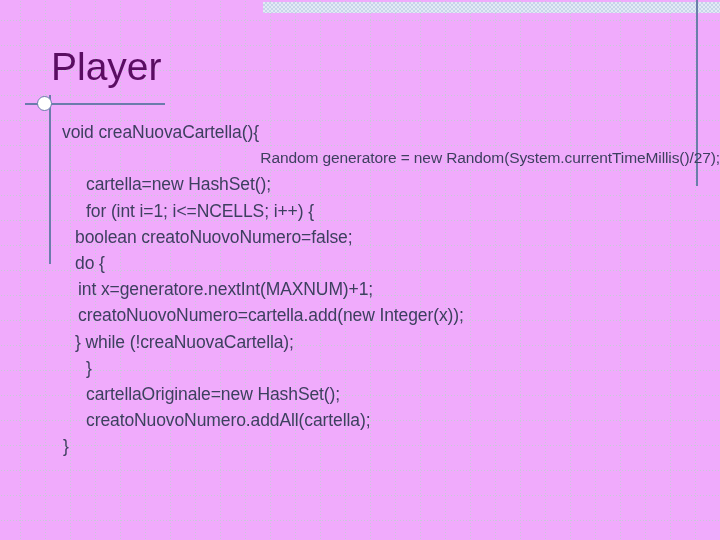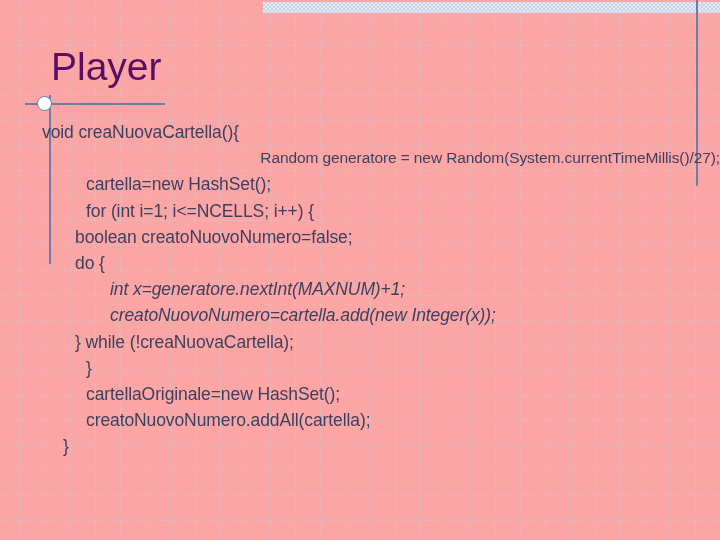--- a/index.html
+++ b/index.html
@@ -2,21 +2,21 @@
 <html style="--title-color: #5a0d62; --code-color: #3d3f5f; --rule: #6b7cab; --band: #c7d4e9;"><head>
 <meta charset="utf-8">
 <style>
   html, body { margin: 0; padding: 0; }
   body { width: 720px; height: 540px; background: #ffffff; font-family: "Liberation Sans", sans-serif; }
 
   .slide {
     position: relative;
     width: 720px;
     height: 540px;
-    background: #fca5a5;
+    background: #f0abfc;
     overflow: hidden;
   }
 
   
   .grid {
     position: absolute;
     inset: 0;
     background-image:
       radial-gradient(circle, #c6cad7 0.8px, transparent 1px),
       radial-gradient(circle, #c6cad7 0.8px, transparent 1px);
@@ -95,24 +95,24 @@
     color: var(--code-color, #3d3f5f);
   }
   .code-line {
     height: 26.2px;
     line-height: 26.2px;
     font-size: 17.5px;
     white-space: pre;
     letter-spacing: -0.1px;
   }
   .code-line.small { font-size: 15.5px; text-align: right; }
-  .ind-a { padding-left: 42px; }
+  .ind-a { padding-left: 62px; }
   .ind-b { padding-left: 86px; }
   .ind-c { padding-left: 75px; }
-  .ind-d { padding-left: 110px; font-style: italic; }
+  .ind-d { padding-left: 78px; }
   .ind-e { padding-left: 63px; }
 </style>
 </head>
 <body>
 
 <div class="slide">
   <div class="grid"></div>
   <div class="top-band"></div>
   <div class="right-rule"></div>
   <div class="left-rule"></div>

